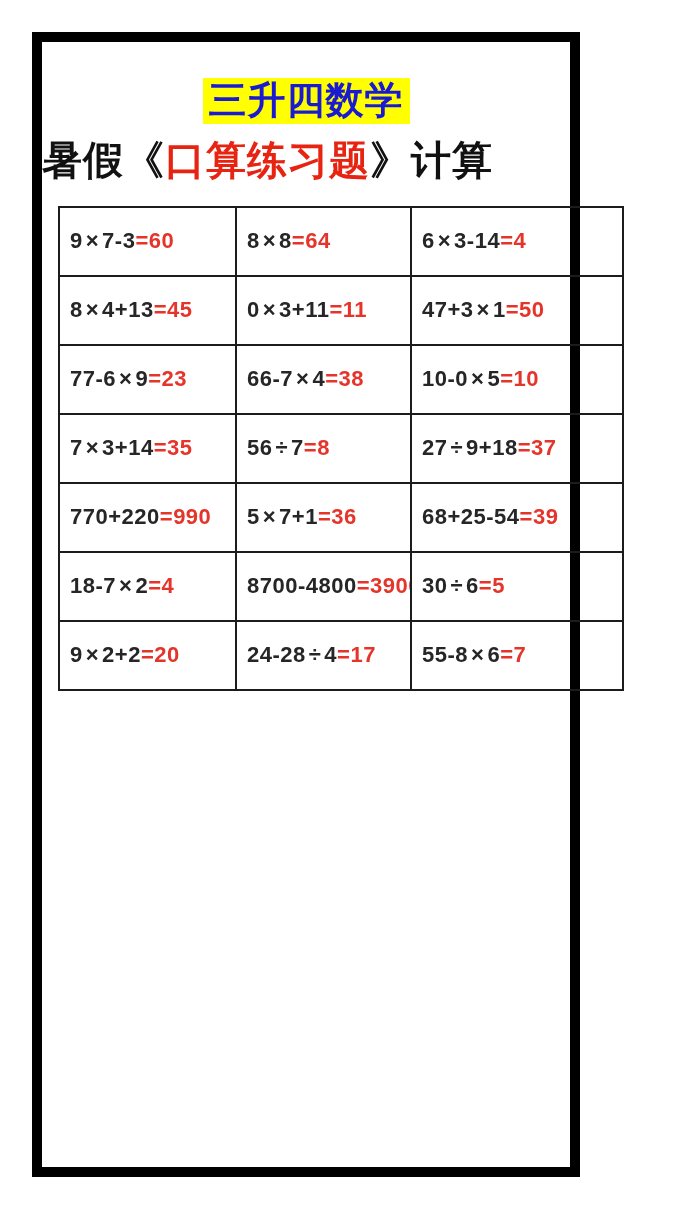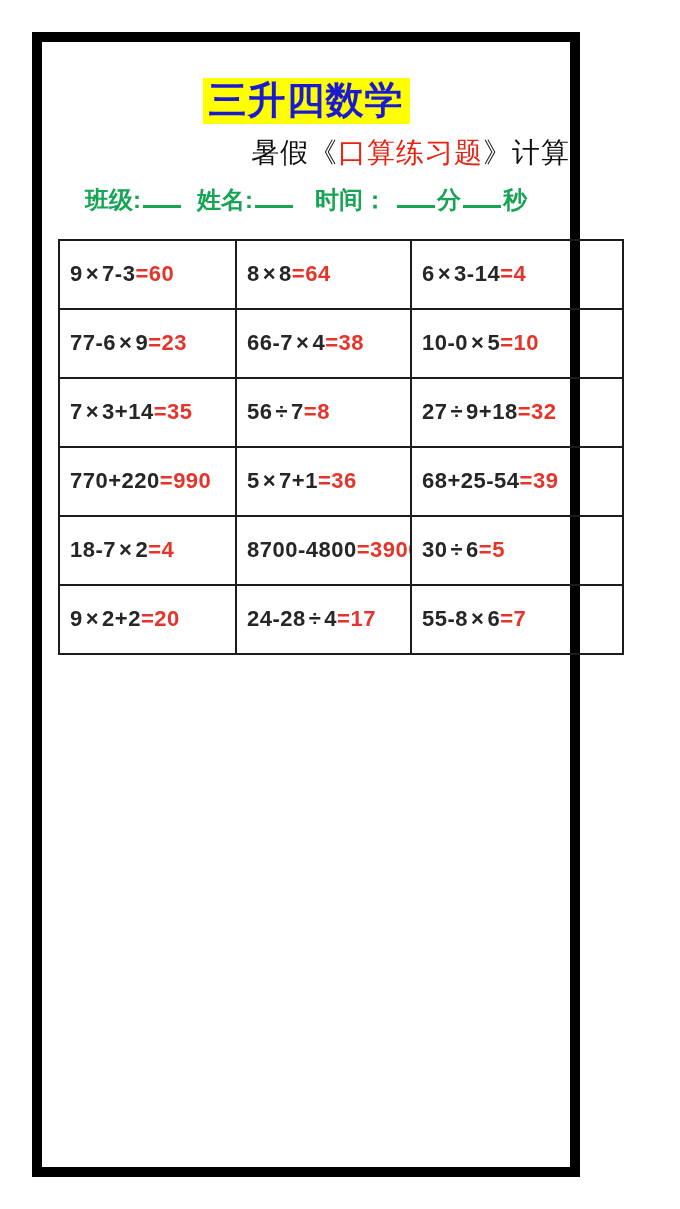--- a/index.html
+++ b/index.html
@@ -38,23 +38,23 @@
     background: var(--badge-bg);
     color: var(--badge-text);
     font-size: 38px;
     font-weight: 800;
     letter-spacing: 1px;
     line-height: 1.15;
     padding: 1px 6px;
   }
   .title {
     margin: 13px 0 0 0;
-    text-align: right;
-    font-size: 28px;
-    font-weight: 400;
+    text-align: left;
+    font-size: 40px;
+    font-weight: 700;
     color: var(--title-text);
     letter-spacing: 1px;
     line-height: 1.15;
   }
   .title .hl { color: var(--title-highlight); }
   .info-line {
     margin-top: 15px;
     text-align: center;
     font-size: 24px;
     font-weight: 700;
@@ -98,43 +98,47 @@
 
 <div class="page">
   <div class="frame">
 
     <div class="badge-row">
       <span class="badge">三升四数学</span>
     </div>
 
     <h1 class="title"><span>暑假《</span><span class="hl">口算练习题</span><span>》计算</span></h1>
 
-    <div class="info-line"><span class="info-label">班级:</span><span class="blank gap-after"></span><span class="info-label">姓名:</span><span class="blank gap-after"></span><span class="info-label time">时间：</span><span class="blank gap-before"></span><span>分</span><span class="blank"></span><span>秒</span></div>
 
     <table class="problems">
       <colgroup>
           <col style="width:177px">
           <col style="width:175px">
           <col style="width:212px">
         </colgroup>
       <tbody>
         <tr>
           <td><span class="expr">9<span class="op">×</span>7-3</span><span class="eq">=</span><span class="ans">60</span></td>
           <td><span class="expr">8<span class="op">×</span>8</span><span class="eq">=</span><span class="ans">64</span></td>
           <td><span class="expr">6<span class="op">×</span>3-14</span><span class="eq">=</span><span class="ans">4</span></td>
         </tr>
         <tr>
+          <td><span class="expr">8<span class="op">×</span>4+13</span><span class="eq">=</span><span class="ans">45</span></td>
+          <td><span class="expr">0<span class="op">×</span>3+11</span><span class="eq">=</span><span class="ans">11</span></td>
+          <td><span class="expr">47+3<span class="op">×</span>1</span><span class="eq">=</span><span class="ans">50</span></td>
+        </tr>
+        <tr>
           <td><span class="expr">77-6<span class="op">×</span>9</span><span class="eq">=</span><span class="ans">23</span></td>
           <td><span class="expr">66-7<span class="op">×</span>4</span><span class="eq">=</span><span class="ans">38</span></td>
           <td><span class="expr">10-0<span class="op">×</span>5</span><span class="eq">=</span><span class="ans">10</span></td>
         </tr>
         <tr>
           <td><span class="expr">7<span class="op">×</span>3+14</span><span class="eq">=</span><span class="ans">35</span></td>
           <td><span class="expr">56<span class="op">÷</span>7</span><span class="eq">=</span><span class="ans">8</span></td>
-          <td><span class="expr">27<span class="op">÷</span>9+18</span><span class="eq">=</span><span class="ans">32</span></td>
+          <td><span class="expr">27<span class="op">÷</span>9+18</span><span class="eq">=</span><span class="ans">37</span></td>
         </tr>
         <tr>
           <td><span class="expr">770+220</span><span class="eq">=</span><span class="ans">990</span></td>
           <td><span class="expr">5<span class="op">×</span>7+1</span><span class="eq">=</span><span class="ans">36</span></td>
           <td><span class="expr">68+25-54</span><span class="eq">=</span><span class="ans">39</span></td>
         </tr>
         <tr>
           <td><span class="expr">18-7<span class="op">×</span>2</span><span class="eq">=</span><span class="ans">4</span></td>
           <td><span class="expr">8700-4800</span><span class="eq">=</span><span class="ans">3900</span></td>
           <td><span class="expr">30<span class="op">÷</span>6</span><span class="eq">=</span><span class="ans">5</span></td>

